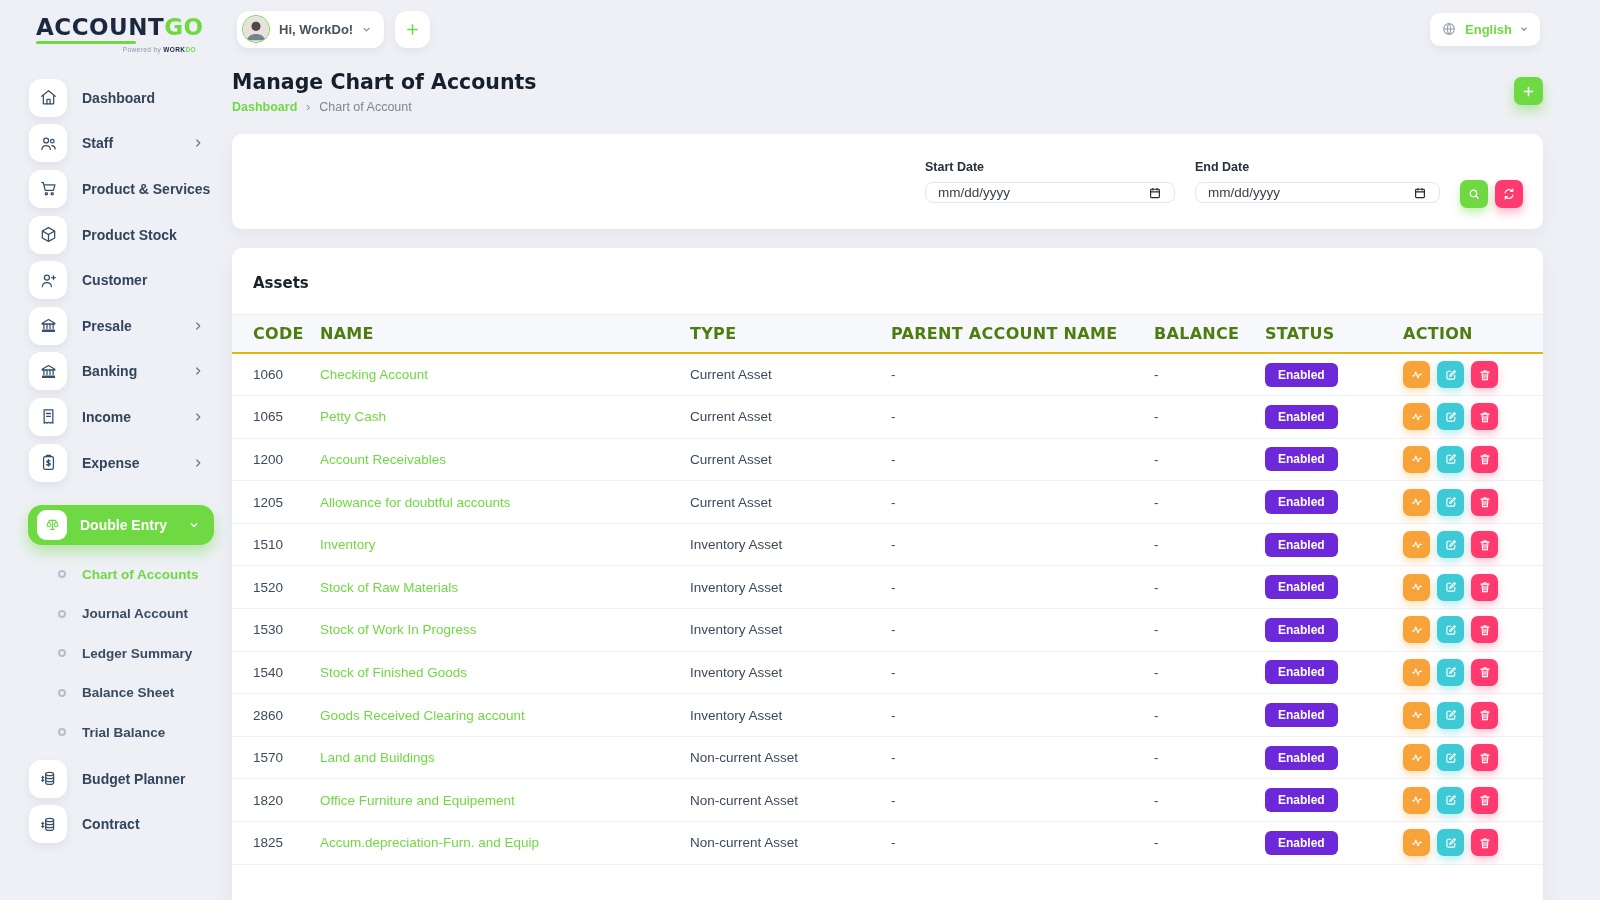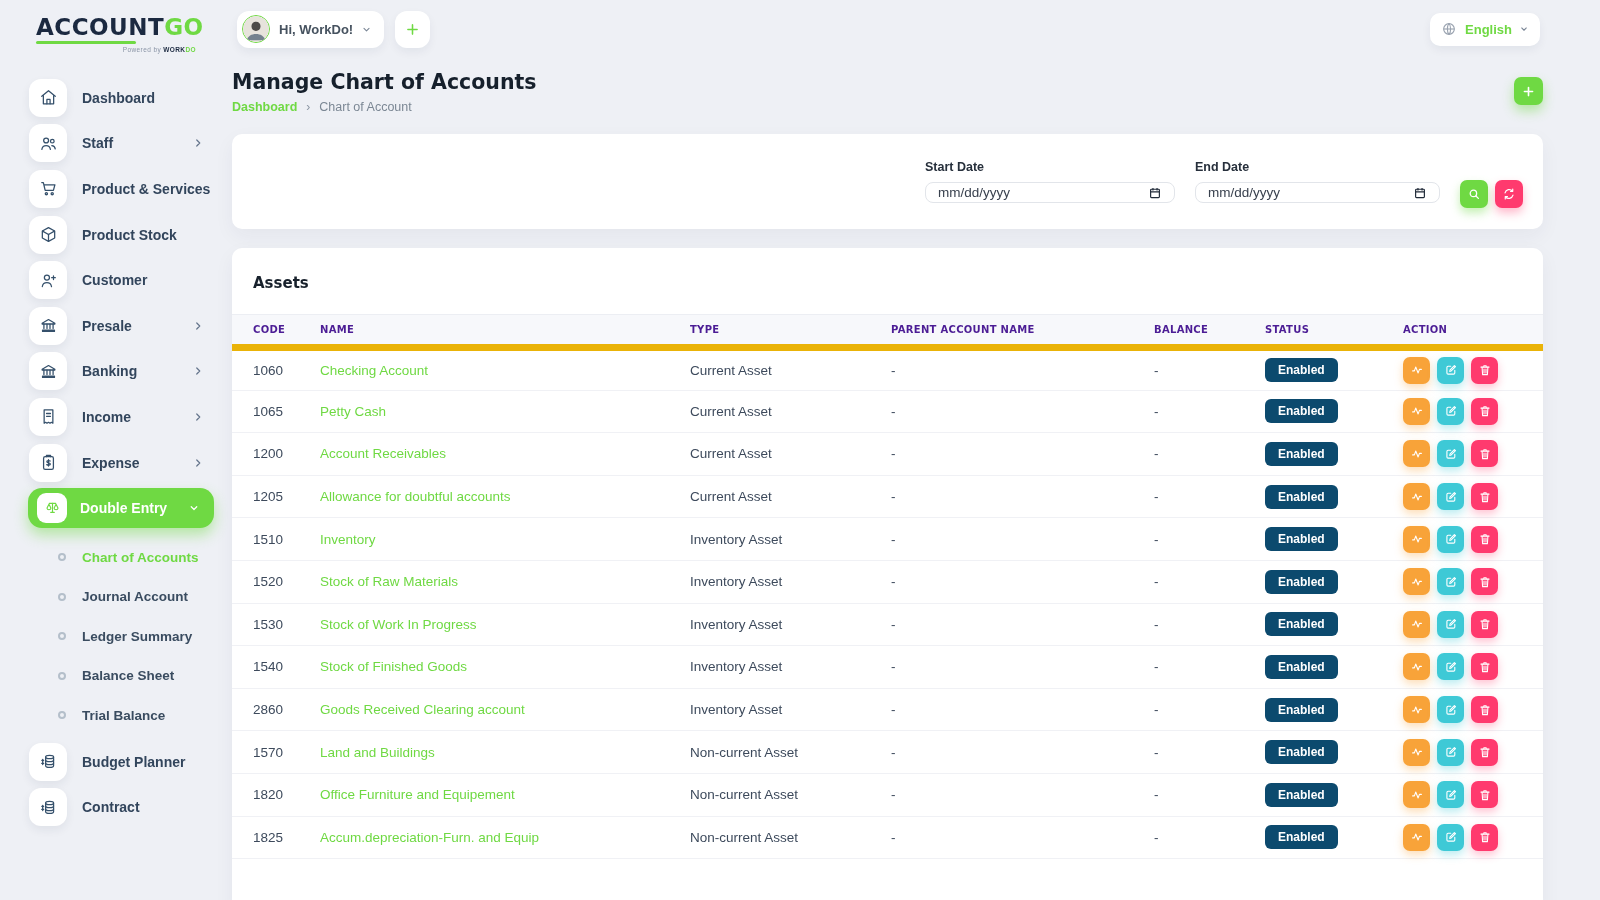--- a/index.html
+++ b/index.html
@@ -24,21 +24,21 @@
   .side-list { margin-top:22px; }
   .side-item { display:flex; align-items:center; height:45.6px; padding-left:13px; cursor:pointer; }
   .icon-box { width:38px; height:38px; border-radius:12px; background:#fff;
               box-shadow:0 4px 10px rgba(25,39,70,.07); display:flex; align-items:center; justify-content:center;
               color:#35506b; flex:none; }
   .icon-box svg { width:19px; height:19px; }
   .side-label { margin-left:15px; font-size:14px; font-weight:700; color:#32455c; white-space:nowrap; }
   .side-chev { margin-left:auto; margin-right:24px; color:#64748b; }
   .side-chev svg { width:12px; height:12px; }
 
-  .side-item.active { background:#6fd943; border-radius:14px; margin:3px 14px 3px 12px; height:40px; padding-left:9px;
+  .side-item.active { background:#6fd943; border-radius:14px; margin:20px 14px 3px 12px; height:40px; padding-left:9px;
                       box-shadow:0 7px 14px rgba(111,217,67,.45); }
   .side-item.active .icon-box { width:30px; height:30px; border-radius:9px; box-shadow:none; color:#6fd943; }
   .side-item.active .icon-box svg { width:17px; height:17px; }
   .side-item.active .side-label { color:#fff; margin-left:13px; }
   .side-item.active .side-chev { color:#fff; margin-right:14px; }
 
   .sub-list { padding:6px 0 4px; }
   .sub-item { display:flex; align-items:center; height:39.5px; padding-left:42px; cursor:pointer; }
   .bullet { width:8px; height:8px; border:2px solid #b4bfca; border-radius:50%; flex:none; }
   .sub-label { margin-left:16px; font-size:13.5px; font-weight:600; color:#3a4c60; }
@@ -90,26 +90,26 @@
   .sq-btn svg { width:14px; height:14px; }
   .sq-btn.search { background:#6fd943; box-shadow:0 5px 10px rgba(111,217,67,.4); }
   .sq-btn.reset  { background:#ff3a6e; box-shadow:0 5px 10px rgba(255,58,110,.35); }
 
   .assets-card { margin-top:19px; background:#fff; border-radius:10px 10px 0 0; height:660px;
                  box-shadow:0 7px 20px rgba(35,46,75,.05); overflow:hidden; }
   .assets-title { font-size:15px; font-weight:800; color:#18212c; padding:26px 21px 22px; font-family:"DejaVu Sans",sans-serif; }
 
   table { width:100%; border-collapse:collapse; table-layout:fixed; }
   thead tr { background:#f7f8fb; }
-  th { text-align:left; font-size:10px; font-weight:800; color:#4c1d95; letter-spacing:.3px; padding:9px 6px 9px 0;
-       border-top:1px solid #eceef3; border-bottom:7px solid #eab308; font-family:"DejaVu Sans",sans-serif; }
+  th { text-align:left; font-size:16px; font-weight:800; color:#4d7c0f; letter-spacing:.3px; padding:9px 6px 9px 0;
+       border-top:1px solid #eceef3; border-bottom:2px solid #eab308; font-family:"DejaVu Sans",sans-serif; }
   th:first-child, td:first-child { padding-left:21px; }
   td { font-size:13.5px; color:#3d4a5c; padding:0 6px 0 0; height:42.6px; border-bottom:1px solid #f0f1f5; }
   td.name { color:#6fd943; cursor:pointer; }
-  .badge { display:inline-block; min-width:40px; padding:5px 13px; background:#0c4a6e; color:#fff; font-size:12px;
+  .badge { display:inline-block; min-width:40px; padding:5px 13px; background:#6d28d9; color:#fff; font-size:12px;
            font-weight:600; border-radius:6px; text-align:center; }
   .acts { display:flex; gap:7px; }
   .act-btn { width:27px; height:27px; border:0; border-radius:7px; color:#fff; display:flex; align-items:center;
              justify-content:center; cursor:pointer; }
   .act-btn svg { width:14px; height:14px; }
   .act-btn.activity { background:#f8a339; box-shadow:0 4px 8px rgba(248,163,57,.35); }
   .act-btn.edit     { background:#3ec9d6; box-shadow:0 4px 8px rgba(62,201,214,.35); }
   .act-btn.delete   { background:#ff3a6e; box-shadow:0 4px 8px rgba(255,58,110,.3); }
 </style>
 </head>

